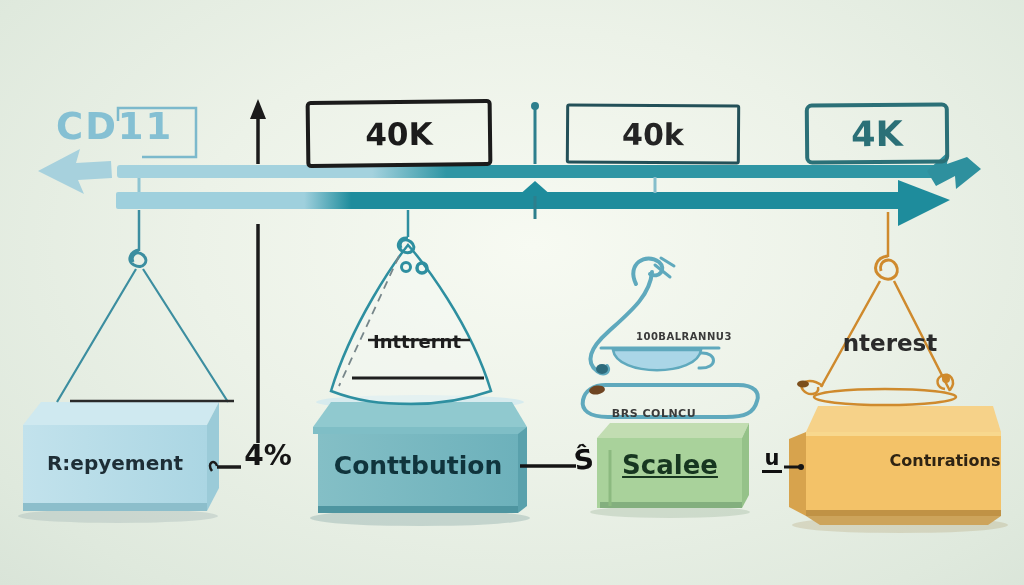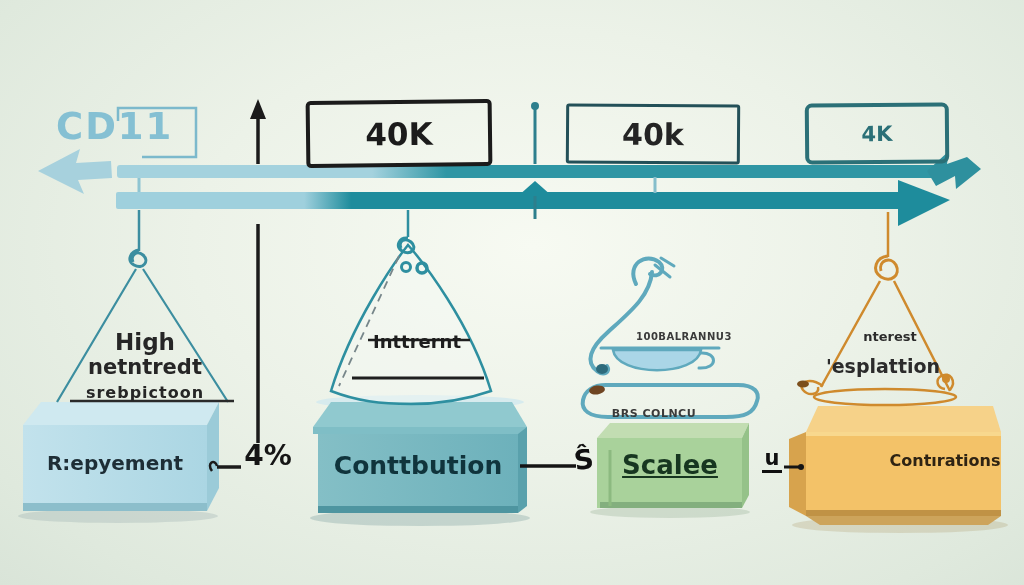--- a/index.html
+++ b/index.html
@@ -11,36 +11,36 @@
   .stage svg{position:absolute;left:0;top:0;}
   .lbl{position:absolute;font-weight:bold;color:#222;line-height:1.15;}
   .center{text-align:center;}
   .cd11{left:56px;top:106px;font-size:37px;color:#85c0d3;letter-spacing:2px;}
   .msbox{position:absolute;display:flex;align-items:center;justify-content:center;background:transparent;}
   .msbox.b1{left:306px;top:100px;width:178px;height:59px;border:4px solid #1b1b1b;border-radius:5px;transform:rotate(-0.7deg);}
   .msbox.b1 .t{font-size:31px;color:#1b1b1b;}
   .msbox.b2{left:566px;top:104px;width:168px;height:54px;border:3px solid #235058;border-radius:3px;transform:rotate(0.4deg);}
   .msbox.b2 .t{font-size:30px;color:#242424;}
   .msbox.b3{left:805px;top:103px;width:136px;height:53px;border:4px solid #2b7077;border-radius:7px;transform:rotate(-0.5deg);}
-  .msbox.b3 .t{font-size:21px;color:#2b7077;}
+  .msbox.b3 .t{font-size:35px;color:#2b7077;}
   .msbox .t{font-weight:bold;}
   .rate{left:240px;top:440px;width:56px;font-size:28px;color:#151515;}
   .p1text{left:52px;top:330px;width:186px;color:#262626;}
   .p1text .l1{font-size:23px;line-height:24px;}
   .p1text .l2{font-size:21px;line-height:27px;}
   .p1text .l3{font-size:16px;line-height:23px;letter-spacing:1px;}
   .box1lbl{left:24px;top:452px;width:182px;font-size:20px;color:#1e2e36;}
   .p2lbl{left:362px;top:332px;width:110px;font-size:18px;color:#1d1d1d;}
   .box2lbl{left:320px;top:452px;width:196px;font-size:25px;color:#10343c;}
   .cuptop{left:636px;top:331px;width:92px;font-size:10px;letter-spacing:0.5px;color:#3a3a3a;}
   .cupbot{left:608px;top:368px;width:92px;font-size:11px;letter-spacing:0.5px;color:#3a3a3a;margin-top:40px;}
   .box3lbl{left:599px;top:451px;width:142px;font-size:26px;color:#173620;text-decoration:underline;}
   .dollar{left:574px;top:444px;font-size:27px;color:#101010;transform:rotate(-8deg);}
   .usym{left:762px;top:446px;width:20px;font-size:21px;color:#101010;text-align:center;border-bottom:3px solid #101010;padding-bottom:0px;}
-  .p4l1{left:840px;top:330px;width:100px;font-size:13px;color:#2b2b2b;}
+  .p4l1{left:840px;top:330px;width:100px;font-size:23px;color:#2b2b2b;}
   .p4l2{left:818px;top:356px;width:130px;font-size:19px;color:#2b2b2b;}
   .box4lbl{left:799px;top:452px;width:196px;font-size:16px;color:#2e2313;padding-left:48px;}
 </style>
 </head>
 <body>
 
 <div class="stage">
 
   <svg width="1024" height="585" viewBox="0 0 1024 585">
     <defs>
@@ -189,34 +189,28 @@
   </div>
   <div class="msbox b2">
     <span class="t">40k</span>
   </div>
   <div class="msbox b3">
     <span class="t">4K</span>
   </div>
 
   <div class="lbl rate center">4%</div>
 
-  <div class="lbl p1text center">
-    <div class="l1">High</div>
-    <div class="l2">netntredt</div>
-    <div class="l3">srebpictoon</div>
-  </div>
   <div class="lbl box1lbl center">R:epyement</div>
 
   <div class="lbl p2lbl center">Inttrernt</div>
   <div class="lbl box2lbl center">Conttbution</div>
 
   <div class="lbl cuptop center">100BALRANNU3</div>
   <div class="lbl cupbot center">BRS COLNCU</div>
   <div class="lbl box3lbl center">Scalee</div>
 
   <div class="lbl dollar">Ŝ</div>
   <div class="lbl usym">u</div>
 
   <div class="lbl p4l1 center">nterest</div>
-  <div class="lbl p4l2 center">'esplattion</div>
   <div class="lbl box4lbl center">Contırations</div>
 
 </div>
 
 </body></html>

